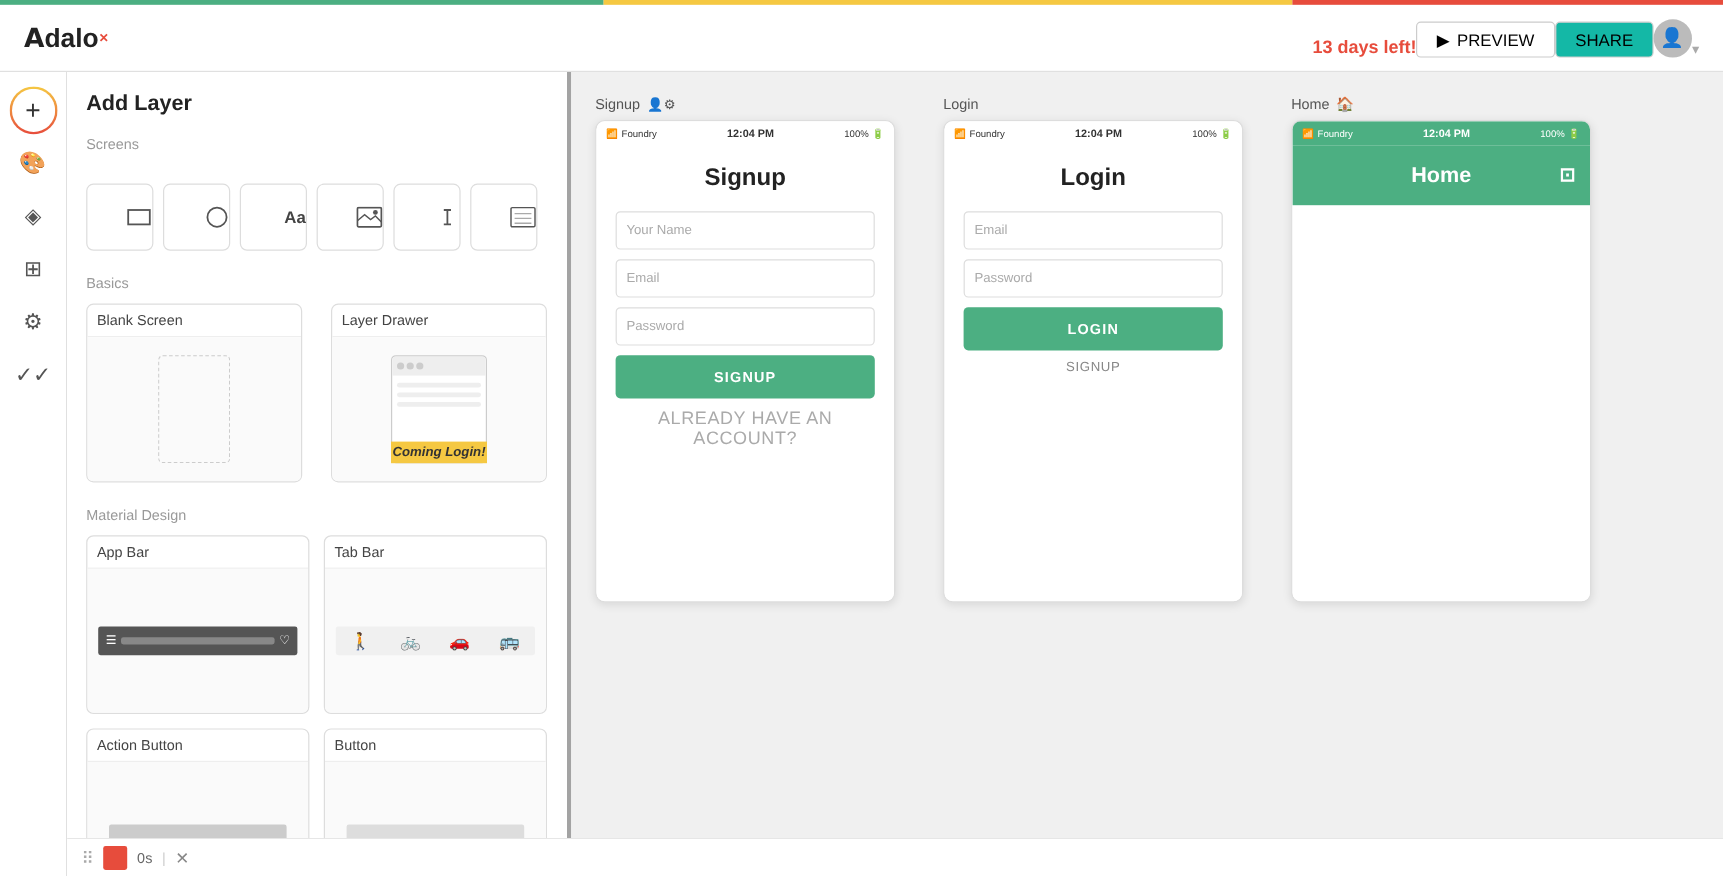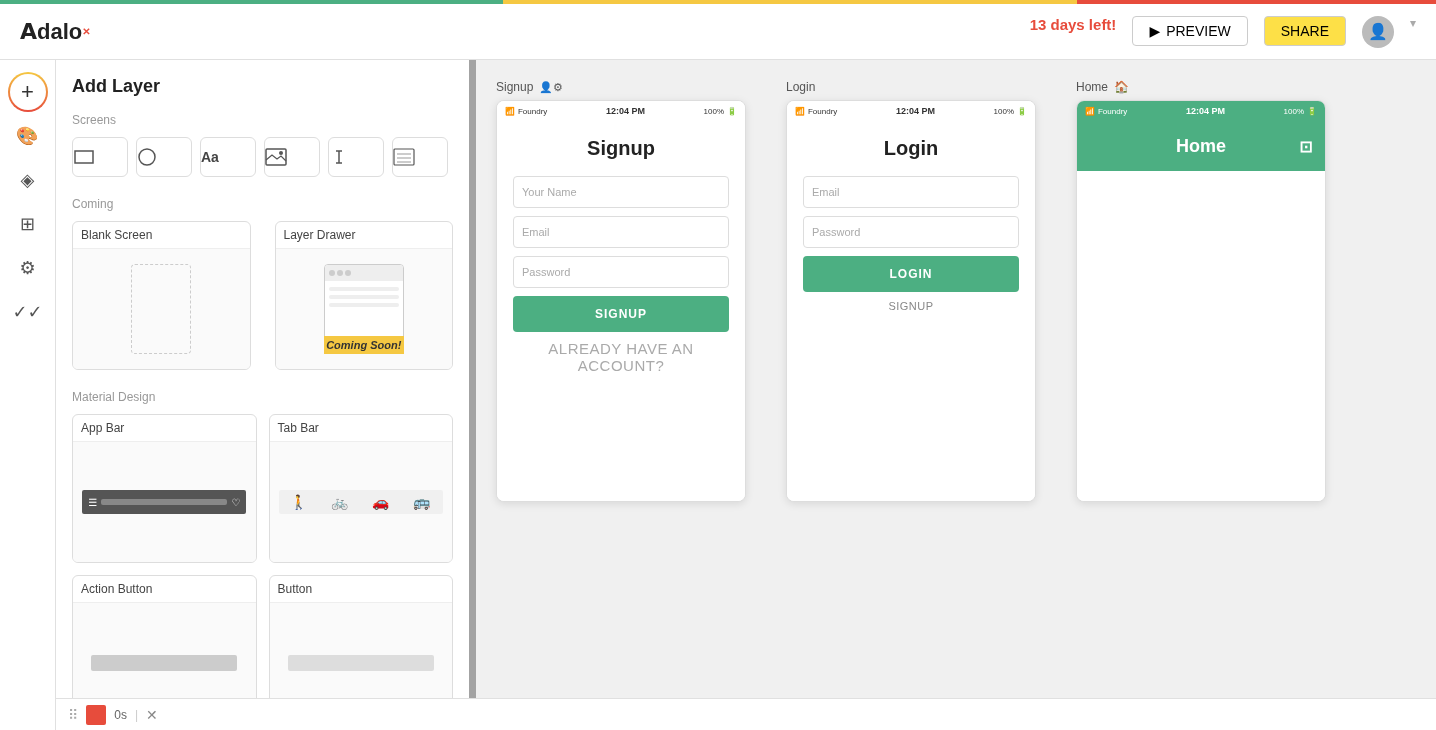--- a/index.html
+++ b/index.html
@@ -28,42 +28,41 @@
     .header-logo {
       display: flex;
       align-items: center;
       font-size: 22px;
       font-weight: 700;
       color: #222;
     }
     .header-logo .dot { color: #e74c3c; font-size: 10px; vertical-align: super; }
     .header-right {
       display: flex;
-      align-items: flex-start;
-      gap: 16px;
+      align-items: flex-end;
     }
     .days-left {
       color: #e74c3c;
       font-weight: 700;
       font-size: 15px;
     }
     .btn-preview {
       border: 1px solid #ccc;
       background: #fff;
       padding: 6px 16px;
       border-radius: 4px;
       cursor: pointer;
       font-size: 14px;
       display: flex;
       align-items: center;
       gap: 6px;
     }
     .btn-share {
       border: 1px solid #ccc;
-      background: #fde047;
+      background: #14b8a6;
       padding: 6px 16px;
       border-radius: 4px;
       cursor: pointer;
       font-size: 14px;
     }
     .avatar-btn {
       width: 32px;
       height: 32px;
       border-radius: 50%;
       background: #bbb;
@@ -112,21 +111,21 @@
                   linear-gradient(to bottom, #f5c842, #e74c3c) border-box;
       font-size: 22px;
       color: #333;
       font-weight: 300;
     }
 
     
     .left-panel {
       width: 420px;
       background: #fff;
-      border-right: 7px solid #a3a3a3;
+      border-right: 4px solid #a3a3a3;
       overflow-y: auto;
       padding: 16px;
     }
     .panel-title {
       font-size: 18px;
       font-weight: 600;
       margin-bottom: 16px;
       color: #222;
     }
     .section-label {
@@ -137,30 +136,31 @@
     }
 
     
     .basics-row {
       display: flex;
       gap: 8px;
       margin-bottom: 20px;
     }
     .basic-item {
       width: 56px;
-      height: 40px;
+      height: 56px;
       border: 1px solid #ddd;
       border-radius: 6px;
       display: flex;
       align-items: center;
-      justify-content: flex-start;
+      justify-content: flex-end;
       cursor: pointer;
       background: #fff;
       font-size: 16px;
       color: #444;
+      margin-top: 16px;
     }
 
     
     .screens-grid {
       display: grid;
       grid-template-columns: 1fr 1fr;
       gap: 24px;
       margin-bottom: 20px;
     }
     .screen-card {
@@ -506,21 +506,21 @@
       <div class="basic-item">
         <svg width="22" height="18">
             <rect x="1" y="1" width="20" height="16" fill="none" stroke="#555" stroke-width="1.2" rx="1"></rect>
             <line x1="4" y1="6" x2="18" y2="6" stroke="#aaa" stroke-width="1.2"></line>
             <line x1="4" y1="10" x2="18" y2="10" stroke="#aaa" stroke-width="1.2"></line>
             <line x1="4" y1="14" x2="18" y2="14" stroke="#aaa" stroke-width="1.2"></line>
           </svg>
       </div>
     </div>
 
-    <div class="section-label">Coming</div>
+    <div class="section-label">Basics</div>
     <div class="screens-grid">
 
       <div class="screen-card">
         <div class="screen-card-label">Blank Screen</div>
         <div class="screen-card-preview">
           <div class="blank-preview"></div>
         </div>
       </div>
 
       <div class="screen-card">
@@ -532,21 +532,21 @@
                 <div class="menu-drawer-dot"></div>
                 <div class="menu-drawer-dot"></div>
                 <div class="menu-drawer-dot"></div>
               </div>
               <div class="menu-drawer-lines">
                 <div class="menu-drawer-line"></div>
                 <div class="menu-drawer-line"></div>
                 <div class="menu-drawer-line"></div>
               </div>
             </div>
-            <div class="coming-soon-badge">Coming Soon!</div>
+            <div class="coming-soon-badge">Coming Login!</div>
           </div>
         </div>
       </div>
     </div>
 
     <div class="section-label">Material Design</div>
     <div class="material-grid">
 
       <div class="material-card">
         <div class="material-card-label">App Bar</div>

